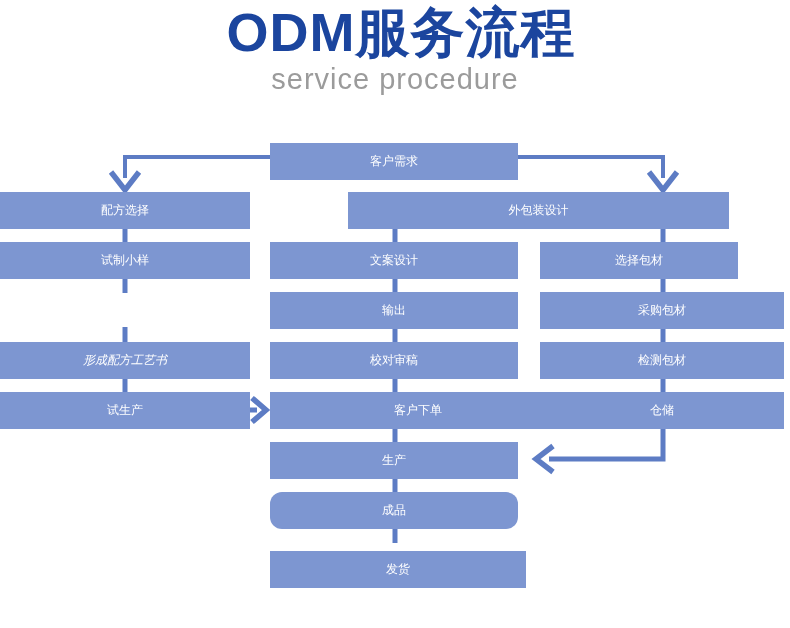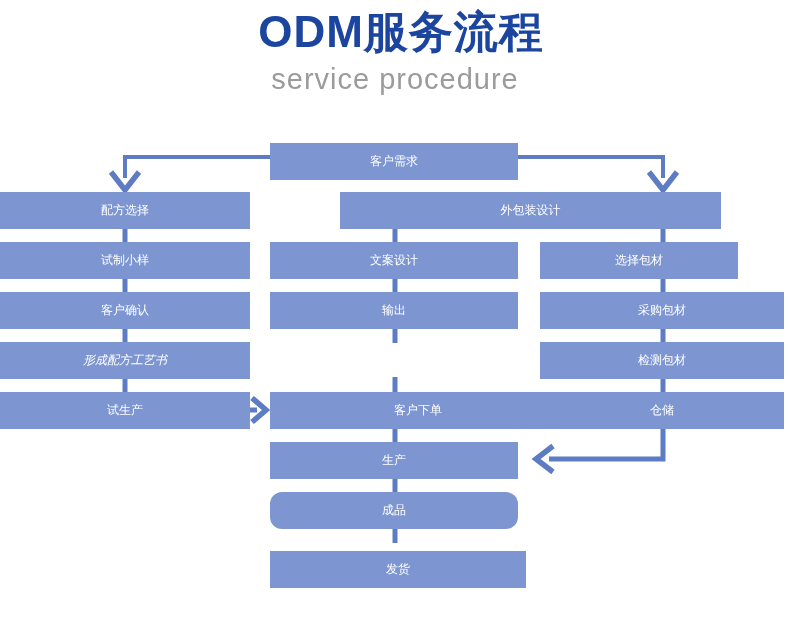--- a/index.html
+++ b/index.html
@@ -6,21 +6,21 @@
   .page{
     position:relative;
     width:790px;height:628px;
     background:#ffffff;
     overflow:hidden;
     font-family:"Liberation Sans","DejaVu Sans",sans-serif;
   }
   .header{position:absolute;top:0;left:0;width:790px;text-align:center;}
   .title{
     margin:2px 0 0 12px;
-    font-size:44px;
+    font-size:54px;
     font-weight:700;
     color:#1b459e;
     letter-spacing:1px;
     line-height:60px;
   }
   .subtitle{
     margin:0;
     font-size:29px;
     font-weight:400;
     color:#9b9b9b;
@@ -81,31 +81,31 @@
       <path d="M250,410 H257" stroke-width="5"></path>
       <path d="M252,398 L266,410 L252,422" stroke-width="5.5"></path>
 
       <path d="M663,428 V459 H549" stroke-width="5"></path>
       <path d="M553,446 L536,459 L553,472" stroke-width="5.5"></path>
     </svg>
 
     <div class="box" style="left:270px;top:143px;width:248px;">客户需求</div>
 
     <div class="box" style="left:0;top:192px;width:250px;">配方选择</div>
-    <div class="box" style="left:340px;top:192px;width:381px;">外包装设计</div>
+    <div class="box" style="left:348px;top:192px;width:381px;">外包装设计</div>
 
     <div class="box" style="left:0;top:242px;width:250px;">试制小样</div>
     <div class="box" style="left:270px;top:242px;width:248px;">文案设计</div>
     <div class="box" style="left:540px;top:242px;width:198px;">选择包材</div>
 
-    <div class="box" style="left:0;top:292px;width:250px;">客户确认</div>
     <div class="box" style="left:270px;top:292px;width:248px;">输出</div>
     <div class="box" style="left:540px;top:292px;width:244px;">采购包材</div>
 
     <div class="box" style="left:0;top:342px;width:250px;font-style:italic;">形成配方工艺书</div>
+    <div class="box" style="left:270px;top:342px;width:248px;">校对审稿</div>
     <div class="box" style="left:540px;top:342px;width:244px;">检测包材</div>
 
     <div class="box" style="left:0;top:392px;width:250px;">试生产</div>
     <div class="box" style="left:270px;top:392px;width:296px;">客户下单</div>
     <div class="box" style="left:540px;top:392px;width:244px;">仓储</div>
 
     <div class="box" style="left:270px;top:442px;width:248px;">生产</div>
     <div class="box" style="left:270px;top:492px;width:248px;border-radius:12px;">成品</div>
     <div class="box" style="left:270px;top:543px;width:256px;margin-top:8px;">发货</div>
 

